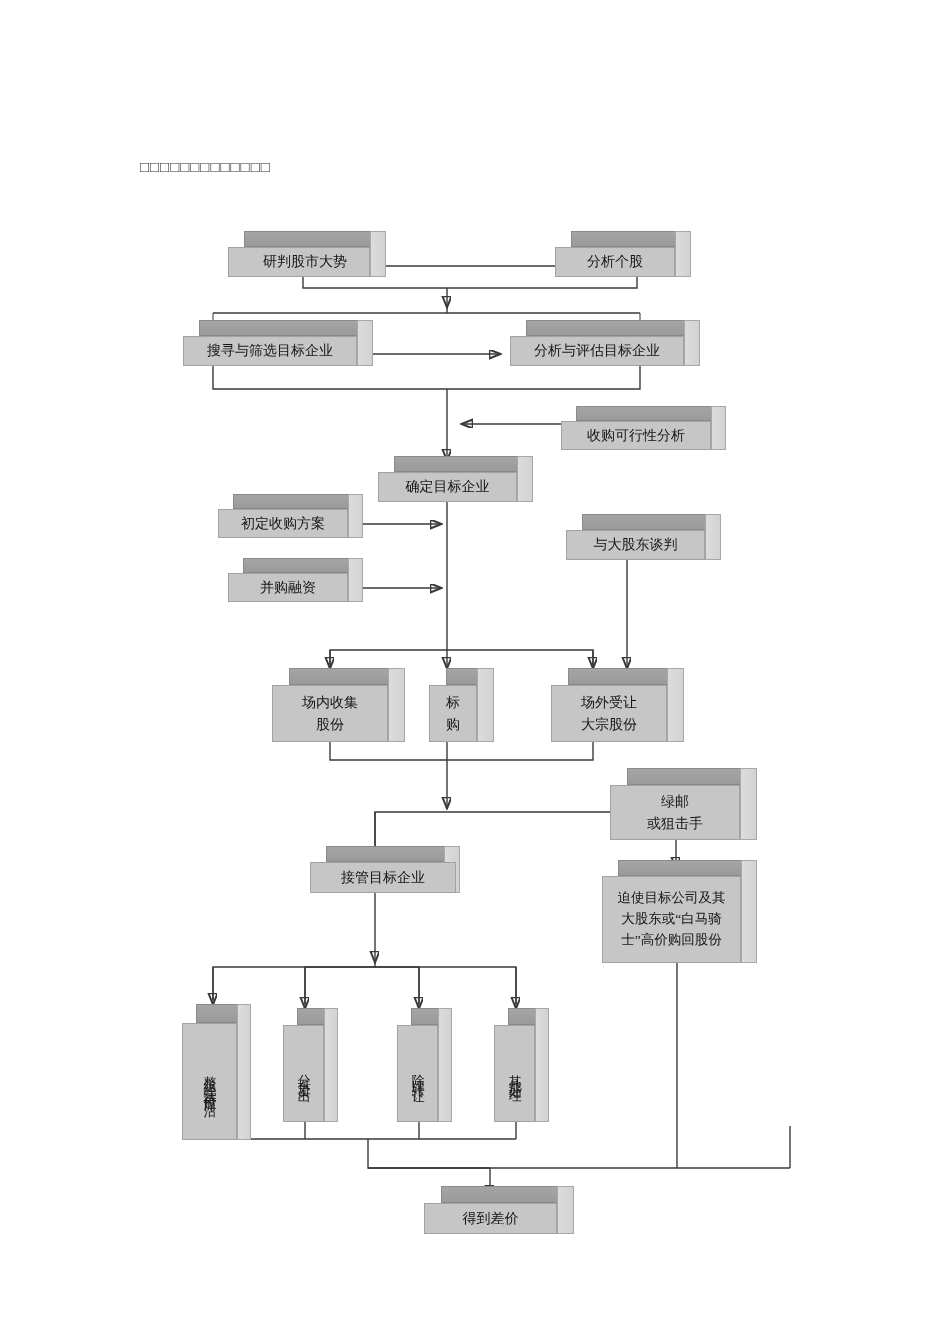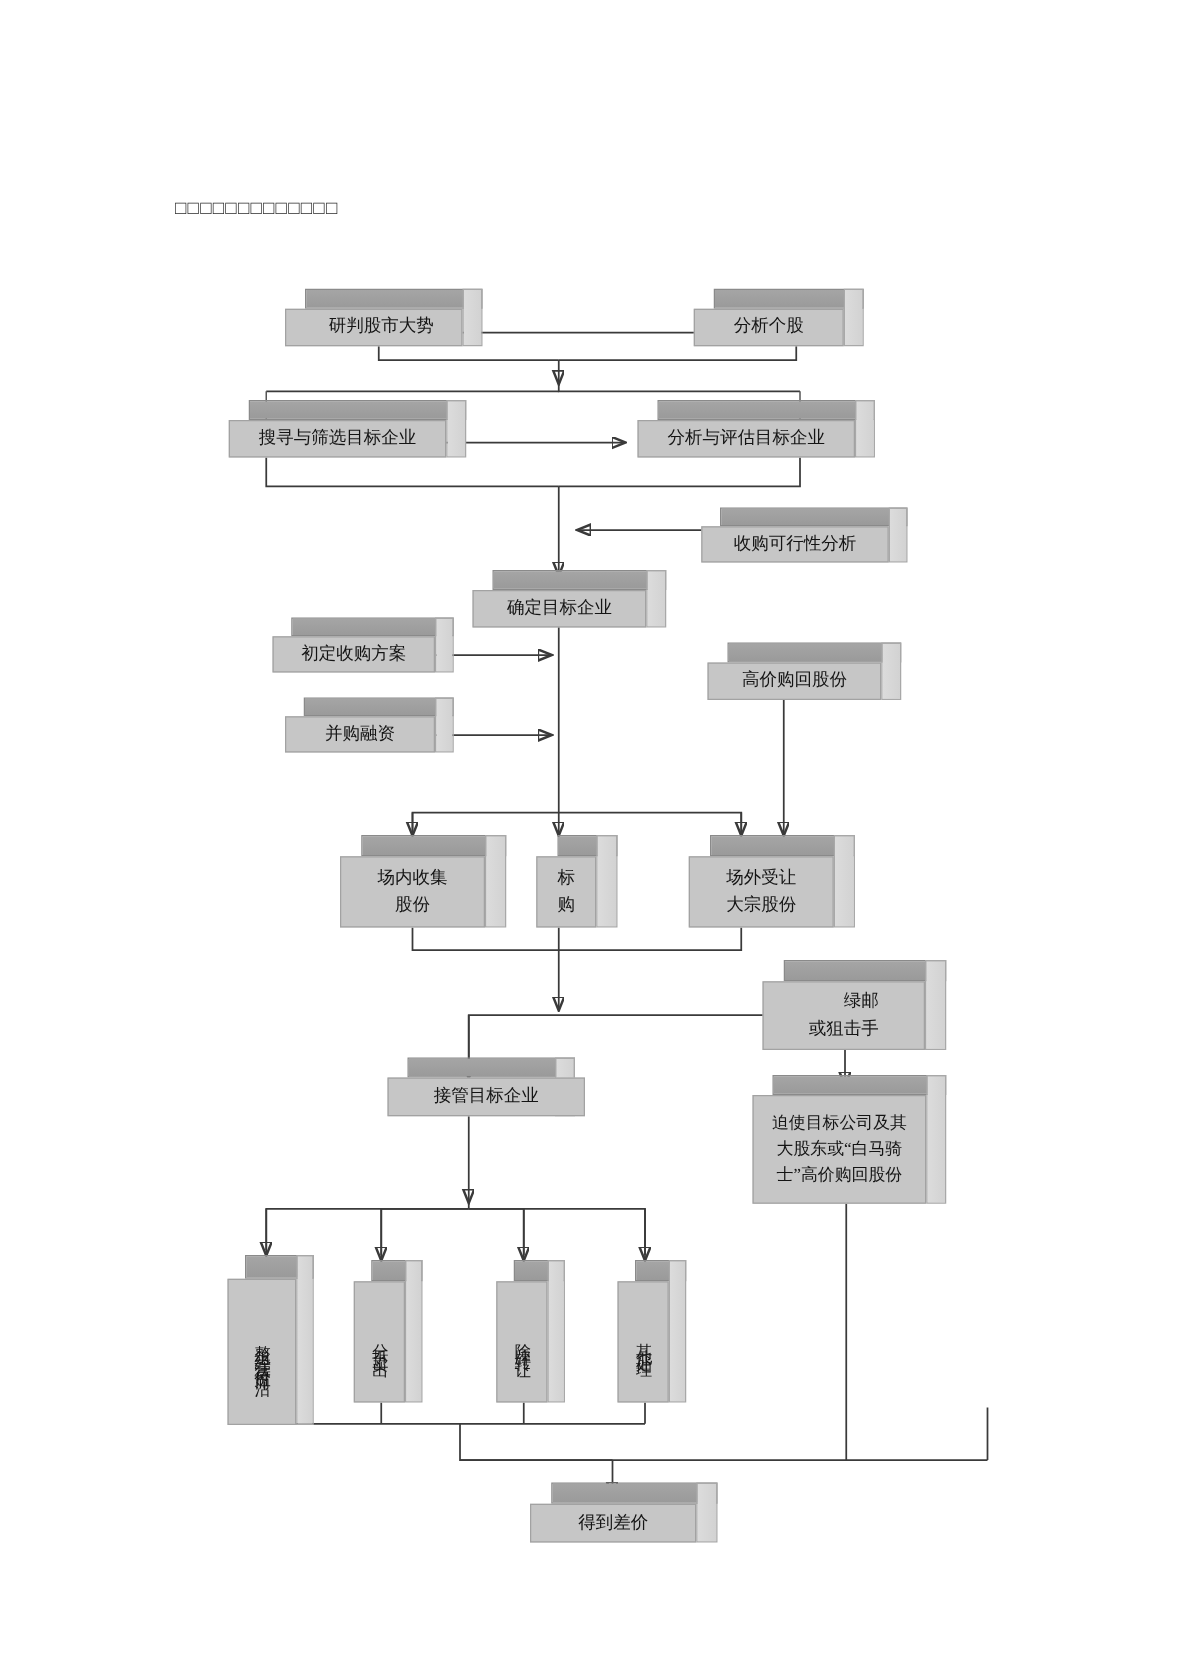--- a/index.html
+++ b/index.html
@@ -174,21 +174,21 @@
 
   <div class="box" style="left:228px;top:558px;width:135px;height:59px;">
     <div class="top" style="left:15px;top:0;width:120px;height:15px;"></div>
     <div class="side" style="left:120px;top:0;width:15px;height:44px;"></div>
     <div class="front" style="left:0;top:15px;width:120px;height:29px;">并购融资</div>
   </div>
 
   <div class="box" style="left:566px;top:514px;width:155px;height:46px;">
     <div class="top" style="left:16px;top:0;width:139px;height:16px;"></div>
     <div class="side" style="left:139px;top:0;width:16px;height:46px;"></div>
-    <div class="front" style="left:0;top:16px;width:139px;height:30px;">高价购回股份</div>
+    <div class="front" style="left:0;top:16px;width:139px;height:30px;">与大股东谈判</div>
   </div>
 
   <div class="box" style="left:272px;top:668px;width:133px;height:74px;">
     <div class="top" style="left:17px;top:0;width:116px;height:17px;"></div>
     <div class="side" style="left:116px;top:0;width:17px;height:74px;"></div>
     <div class="front" style="left:0;top:17px;width:116px;height:57px;">场内收集
 股份</div>
   </div>
 
   <div class="box" style="left:429px;top:668px;width:65px;height:74px;">
@@ -201,28 +201,28 @@
   <div class="box" style="left:551px;top:668px;width:133px;height:74px;">
     <div class="top" style="left:17px;top:0;width:116px;height:17px;"></div>
     <div class="side" style="left:116px;top:0;width:17px;height:74px;"></div>
     <div class="front" style="left:0;top:17px;width:116px;height:57px;">场外受让
 大宗股份</div>
   </div>
 
   <div class="box" style="left:610px;top:768px;width:147px;height:72px;">
     <div class="top" style="left:17px;top:0;width:130px;height:17px;"></div>
     <div class="side" style="left:130px;top:0;width:17px;height:72px;"></div>
-    <div class="front" style="left:0;top:17px;width:130px;height:55px;text-align:right;">绿邮
+    <div class="front" style="left:0;top:17px;width:130px;height:55px;">绿邮
 或狙击手</div>
   </div>
 
   <div class="box" style="left:310px;top:846px;width:150px;height:47px;">
     <div class="top" style="left:16px;top:0;width:134px;height:16px;"></div>
     <div class="side" style="left:134px;top:0;width:16px;height:47px;"></div>
-    <div class="front" style="left:0;top:16px;width:158px;height:31px;">接管目标企业</div>
+    <div class="front" style="left:0;top:16px;width:146px;height:31px;">接管目标企业</div>
   </div>
 
   <div class="box" style="left:602px;top:860px;width:155px;height:103px;">
     <div class="top" style="left:16px;top:0;width:139px;height:16px;"></div>
     <div class="side" style="left:139px;top:0;width:16px;height:103px;"></div>
     <div class="front" style="left:0;top:16px;width:139px;height:87px;font-size:13.5px;">迫使目标公司及其
 大股东或“白马骑
 士”高价购回股份</div>
   </div>
 

